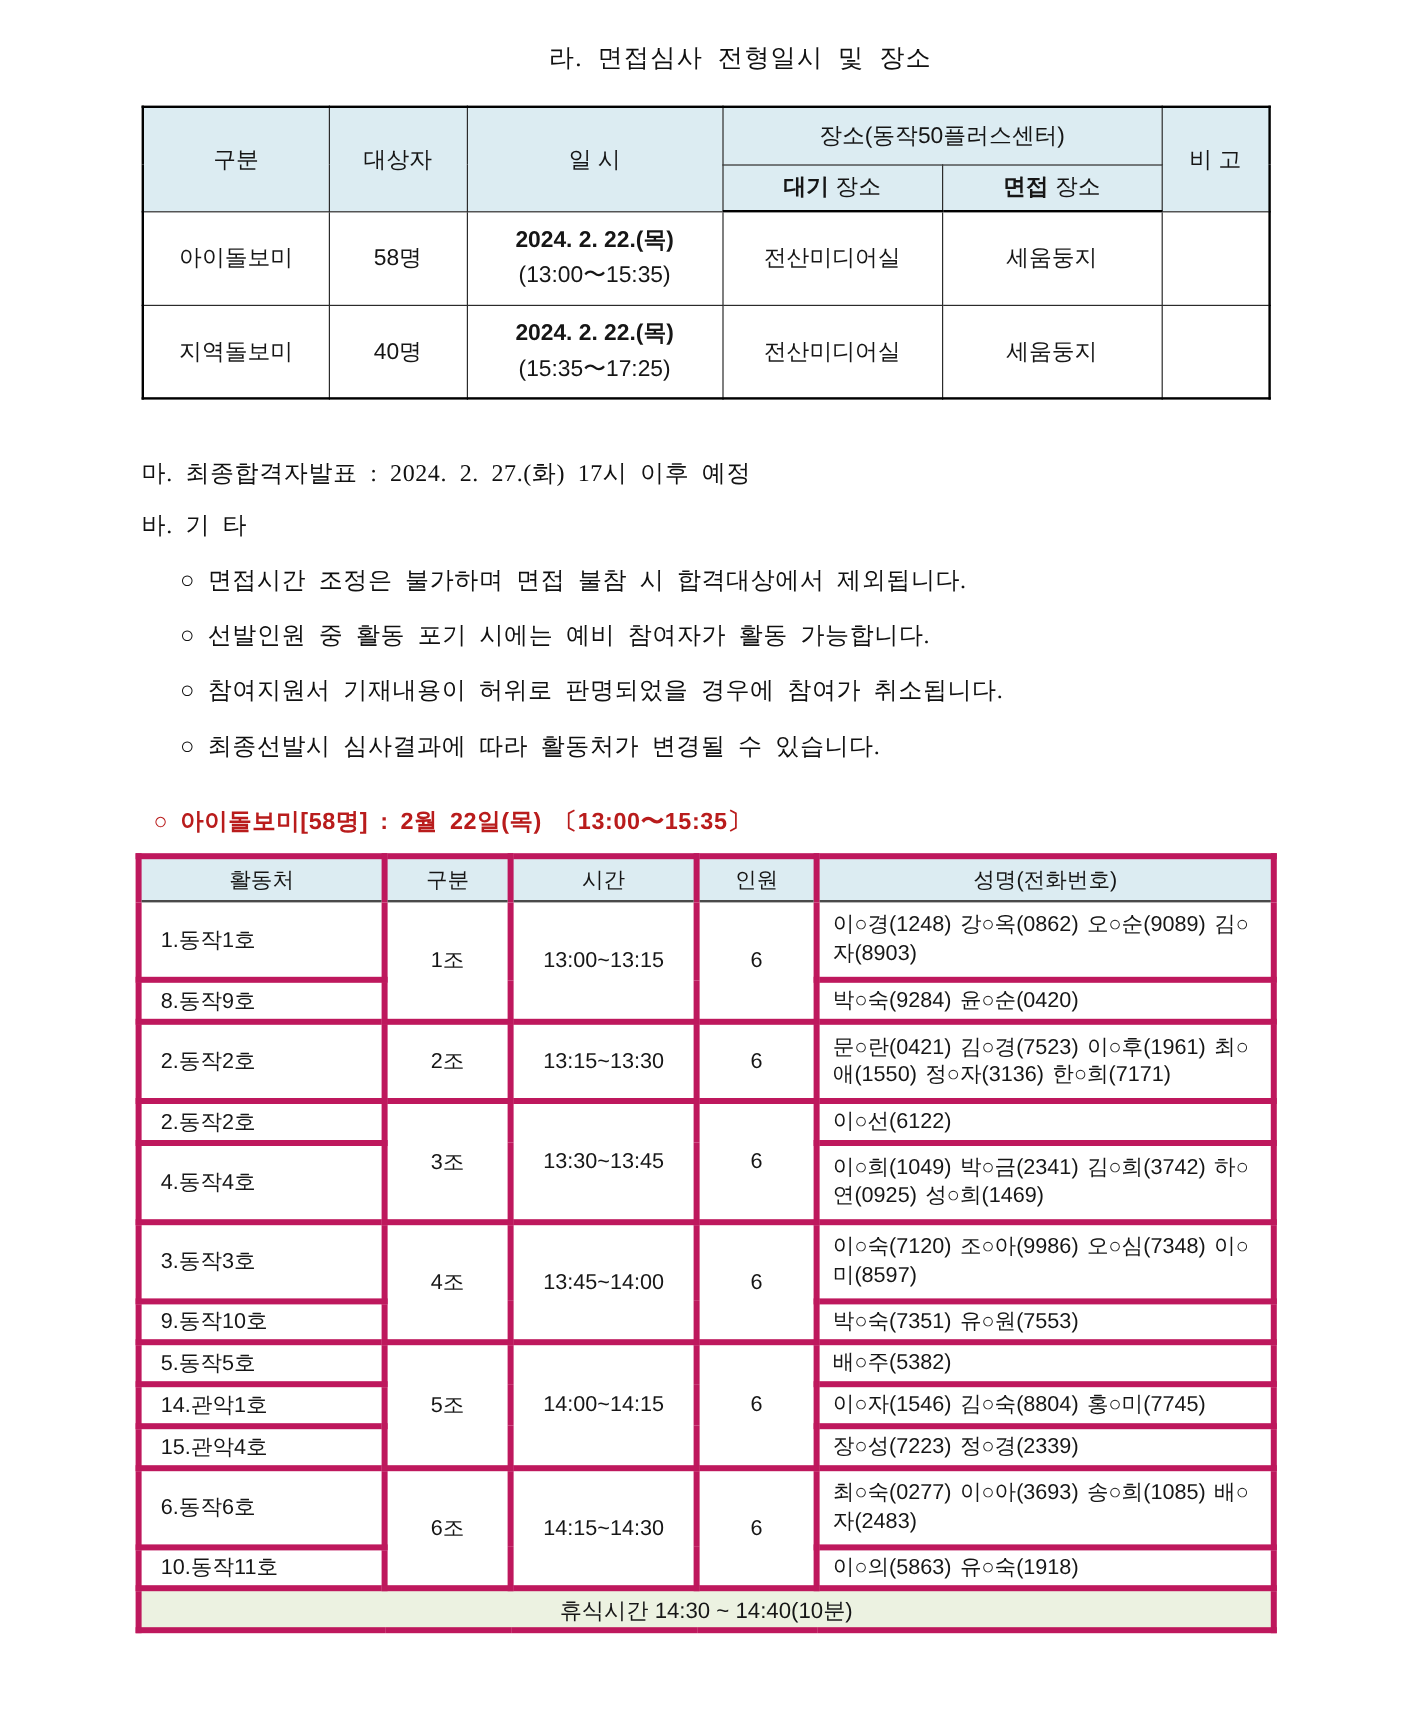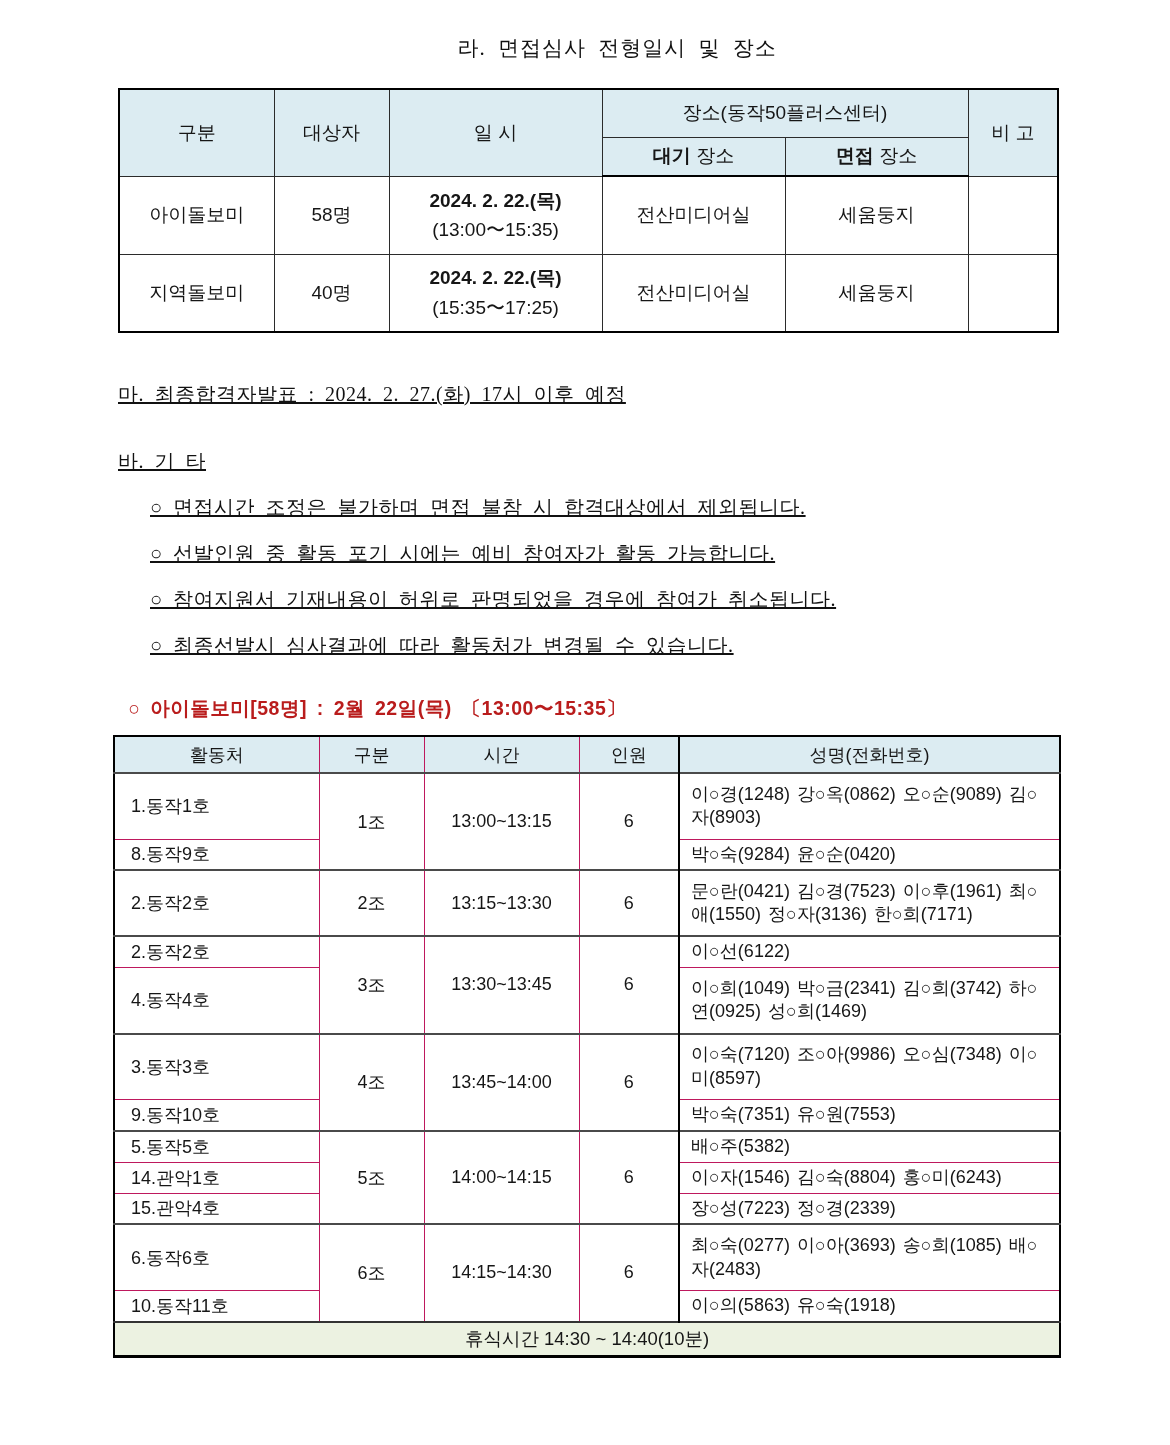--- a/index.html
+++ b/index.html
@@ -32,40 +32,39 @@
   .t1 tr.h2 td{border-bottom:2px solid #000;}
   .t1 .b{font-weight:bold;}
   .t1 .date-line{font-weight:bold;line-height:1.55;}
   .t1 .time-line{line-height:1.55;}
 
   
   .para{
     font-family:"Liberation Serif","DejaVu Serif",serif;
     font-size:20px;color:#111;letter-spacing:0.5px;word-spacing:5px;
     margin:0 0 0 5px;
-    text-decoration:underline;
   }
   .p-e{margin-top:48px;}
-  .p-f{margin-top:40px;}
+  .p-f{margin-top:16px;}
   .bullet{margin:19px 0 0 37px;}
 
   
   .h-main{
     font-size:23px;font-weight:bold;letter-spacing:1px;word-spacing:6px;
     margin:62px 0 0 0;color:#0d0d0d;
   }
   .h-sub{
     font-size:19.5px;font-weight:bold;letter-spacing:0.5px;word-spacing:4px;
     margin:36px 0 0 15px;color:#b91c1c;
   }
 
   
   .t2{width:946px;margin:13px 0 0 0;border:2px solid #000;border-bottom:3px solid #000;}
   .t2 td{
-    border:1px solid #be185d;vertical-align:middle;
+    border:5px solid #be185d;vertical-align:middle;
     font-size:18px;padding:0;text-align:center;
   }
   .t2 tr.thead{height:37px;}
   .t2 tr.thead td{background:#dcecf2;border-bottom:1.5px solid #222;}
   .t2 td.site{text-align:left;padding-left:16px;}
   .t2 td.names{
     text-align:left;padding:3px 6px 3px 11px;line-height:1.32;word-spacing:2px;
   }
   .t2 td.thickL{border-left:2px solid #000;}
   .t2 tr.gstart td{border-top:2px solid #4a4a4a;}
@@ -199,21 +198,21 @@
 
       <tr class="gstart short">
         <td class="site">5.동작5호</td>
         <td rowspan="3">5조</td>
         <td rowspan="3">14:00~14:15</td>
         <td rowspan="3">6</td>
         <td class="names thickL">배○주(5382)</td>
       </tr>
       <tr class="short">
         <td class="site">14.관악1호</td>
-        <td class="names thickL">이○자(1546)  김○숙(8804)  홍○미(6243)</td>
+        <td class="names thickL">이○자(1546)  김○숙(8804)  홍○미(7745)</td>
       </tr>
       <tr class="short">
         <td class="site">15.관악4호</td>
         <td class="names thickL">장○성(7223)  정○경(2339)</td>
       </tr>
 
       <tr class="gstart tall">
         <td class="site">6.동작6호</td>
         <td rowspan="2">6조</td>
         <td rowspan="2">14:15~14:30</td>

